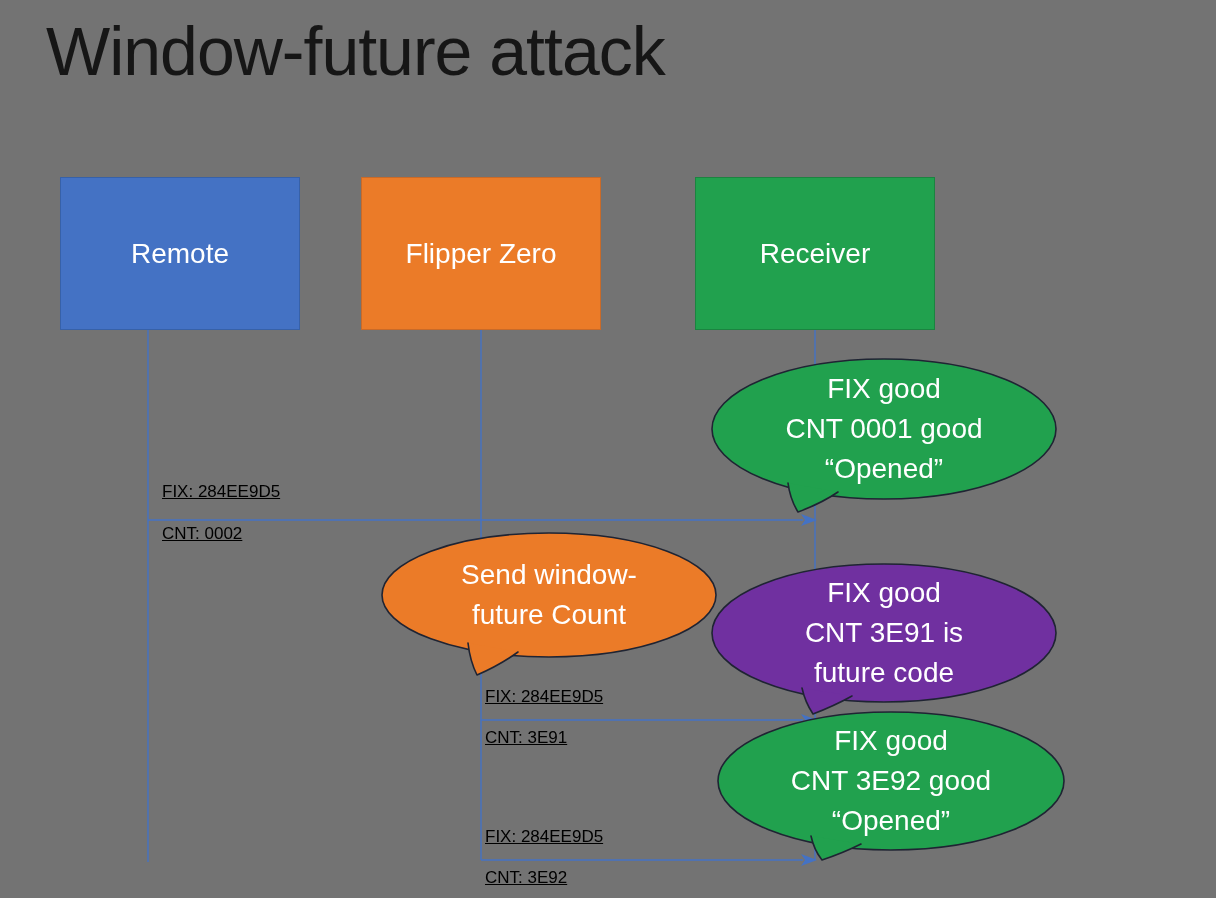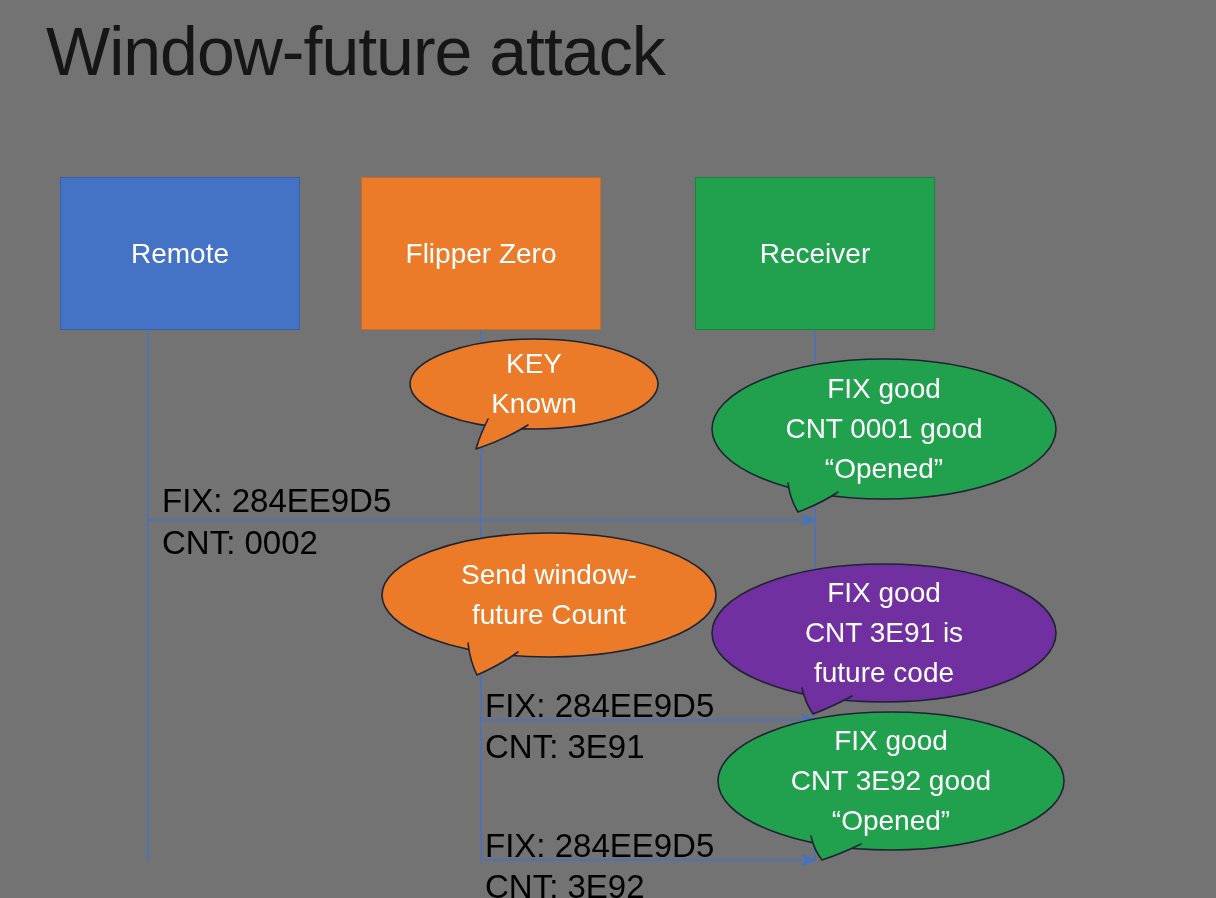--- a/index.html
+++ b/index.html
@@ -18,21 +18,21 @@
            color:#ffffff; font-size:28px; }
 
   .callout { position:absolute; }
   .callout svg { position:absolute; left:0; top:0; display:block; }
   .callout ellipse { stroke-width:1.6; }
   .callout .tail { stroke-width:1.6; stroke-linejoin:round; stroke-linecap:round; }
   .callout-text { position:absolute; left:0; right:0; top:0;
                   display:flex; flex-direction:column; align-items:center; justify-content:center;
                   color:#ffffff; font-size:28px; line-height:40px; text-align:center; }
 
-  .msg-label { position:absolute; font-size:33px; color:#000000; white-space:nowrap; }
+  .msg-label { position:absolute; font-size:17px; color:#000000; white-space:nowrap;text-decoration:underline; }
 </style>
 </head>
 <body>
 
 <div class="slide">
 
   <h1 class="title">Window-future attack</h1>
 
   <svg class="wires" width="1216" height="898" viewBox="0 0 1216 898">
     <g style="stroke: rgb(68, 114, 196);">
@@ -53,30 +53,20 @@
   <div class="actor" style="left: 28px; top: 177px; background-color: rgb(68, 114, 196); border-color: rgb(55, 97, 168); margin-left: 32px;">
     <span>Remote</span>
   </div>
   <div class="actor" style="left: 361px; top: 177px; background-color: rgb(235, 123, 40); border-color: rgb(201, 106, 40);">
     <span>Flipper Zero</span>
   </div>
   <div class="actor" style="left: 695px; top: 177px; background-color: rgb(33, 161, 78); border-color: rgb(27, 132, 64);">
     <span>Receiver</span>
   </div>
 
-  <div class="callout" style="left:408px; top:337px; width:252px; height:118px;">
-    <svg width="252" height="118" viewBox="0 0 252 118">
-      <ellipse cx="126" cy="47" rx="124" ry="45" style="fill: rgb(235, 123, 40); stroke: rgb(31, 36, 51);"></ellipse>
-      <path class="tail" d="M 80 82 Q 72 98 68 112 Q 98 102 120 88" style="fill: rgb(235, 123, 40); stroke: rgb(31, 36, 51);"></path>
-    </svg>
-    <div class="callout-text" style="height:94px;">
-      <div>KEY</div>
-      <div>Known</div>
-    </div>
-  </div>
 
   <div class="callout" style="left:710px; top:357px; width:348px; height:160px;">
     <svg width="348" height="160" viewBox="0 0 348 160">
       <ellipse cx="174" cy="72" rx="172" ry="70" style="fill: rgb(33, 161, 78); stroke: rgb(31, 36, 51);"></ellipse>
       <path class="tail" d="M 78 126 Q 80 142 88 155 Q 112 146 128 135" style="fill: rgb(33, 161, 78); stroke: rgb(31, 36, 51);"></path>
     </svg>
     <div class="callout-text" style="height:144px;">
       <div>FIX good</div>
       <div>CNT 0001 good</div>
       <div>“Opened”</div>

